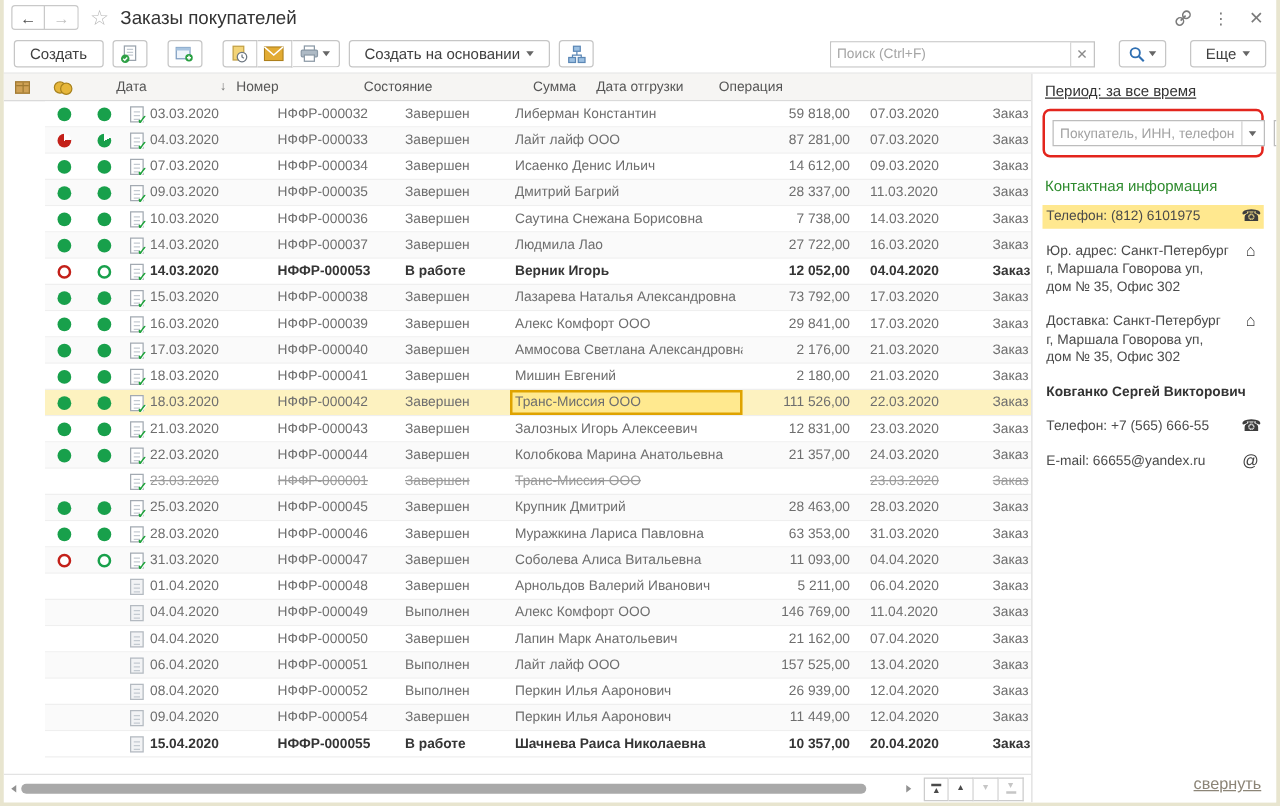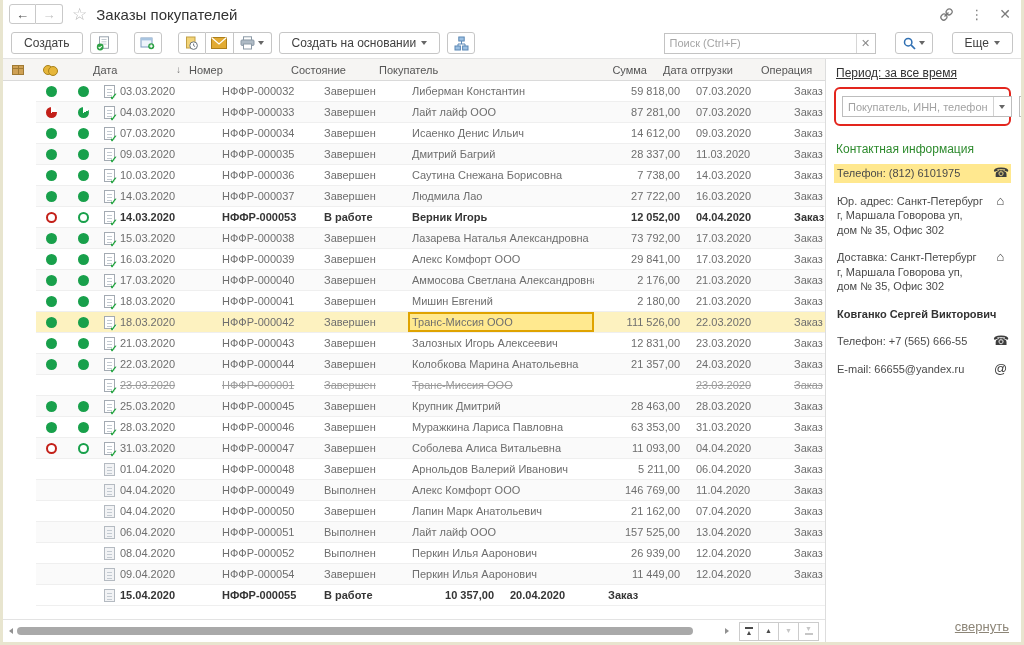--- a/index.html
+++ b/index.html
@@ -227,23 +227,20 @@
       <div class="cell c-date">
           <span>Дата</span>
           <span class="sortarrow">↓</span>
         </div>
       <div class="cell c-num">
           <span>Номер</span>
         </div>
       <div class="cell c-state">
           <span>Состояние</span>
         </div>
-      <div class="cell c-cust">
-          <span>Покупатель</span>
-        </div>
       <div class="cell c-sum">
           <span>Сумма</span>
         </div>
       <div class="cell c-shipd">
           <span>Дата отгрузки</span>
         </div>
       <div class="cell c-op">
           <span>Операция</span>
         </div>
     </div>
@@ -654,20 +651,21 @@
         </div>
         <div class="row bold">
           <div class="cell c-ship"></div>
           <div class="cell c-pay"></div>
           <div class="cell c-date">
             <span class="doc plain"></span>
             <span>15.04.2020</span>
           </div>
           <div class="cell c-num">НФФР-000055</div>
           <div class="cell c-state">В работе</div>
+          <div class="cell c-cust">Шачнева Раиса Николаевна</div>
           <div class="cell c-sum">10 357,00</div>
           <div class="cell c-shipd">20.04.2020</div>
           <div class="cell c-op">Заказ</div>
         </div>
       </div>
     <div class="hscroll">
       <span class="arr l"></span>
       <div class="track">
           <div class="thumb"></div>
         </div>

